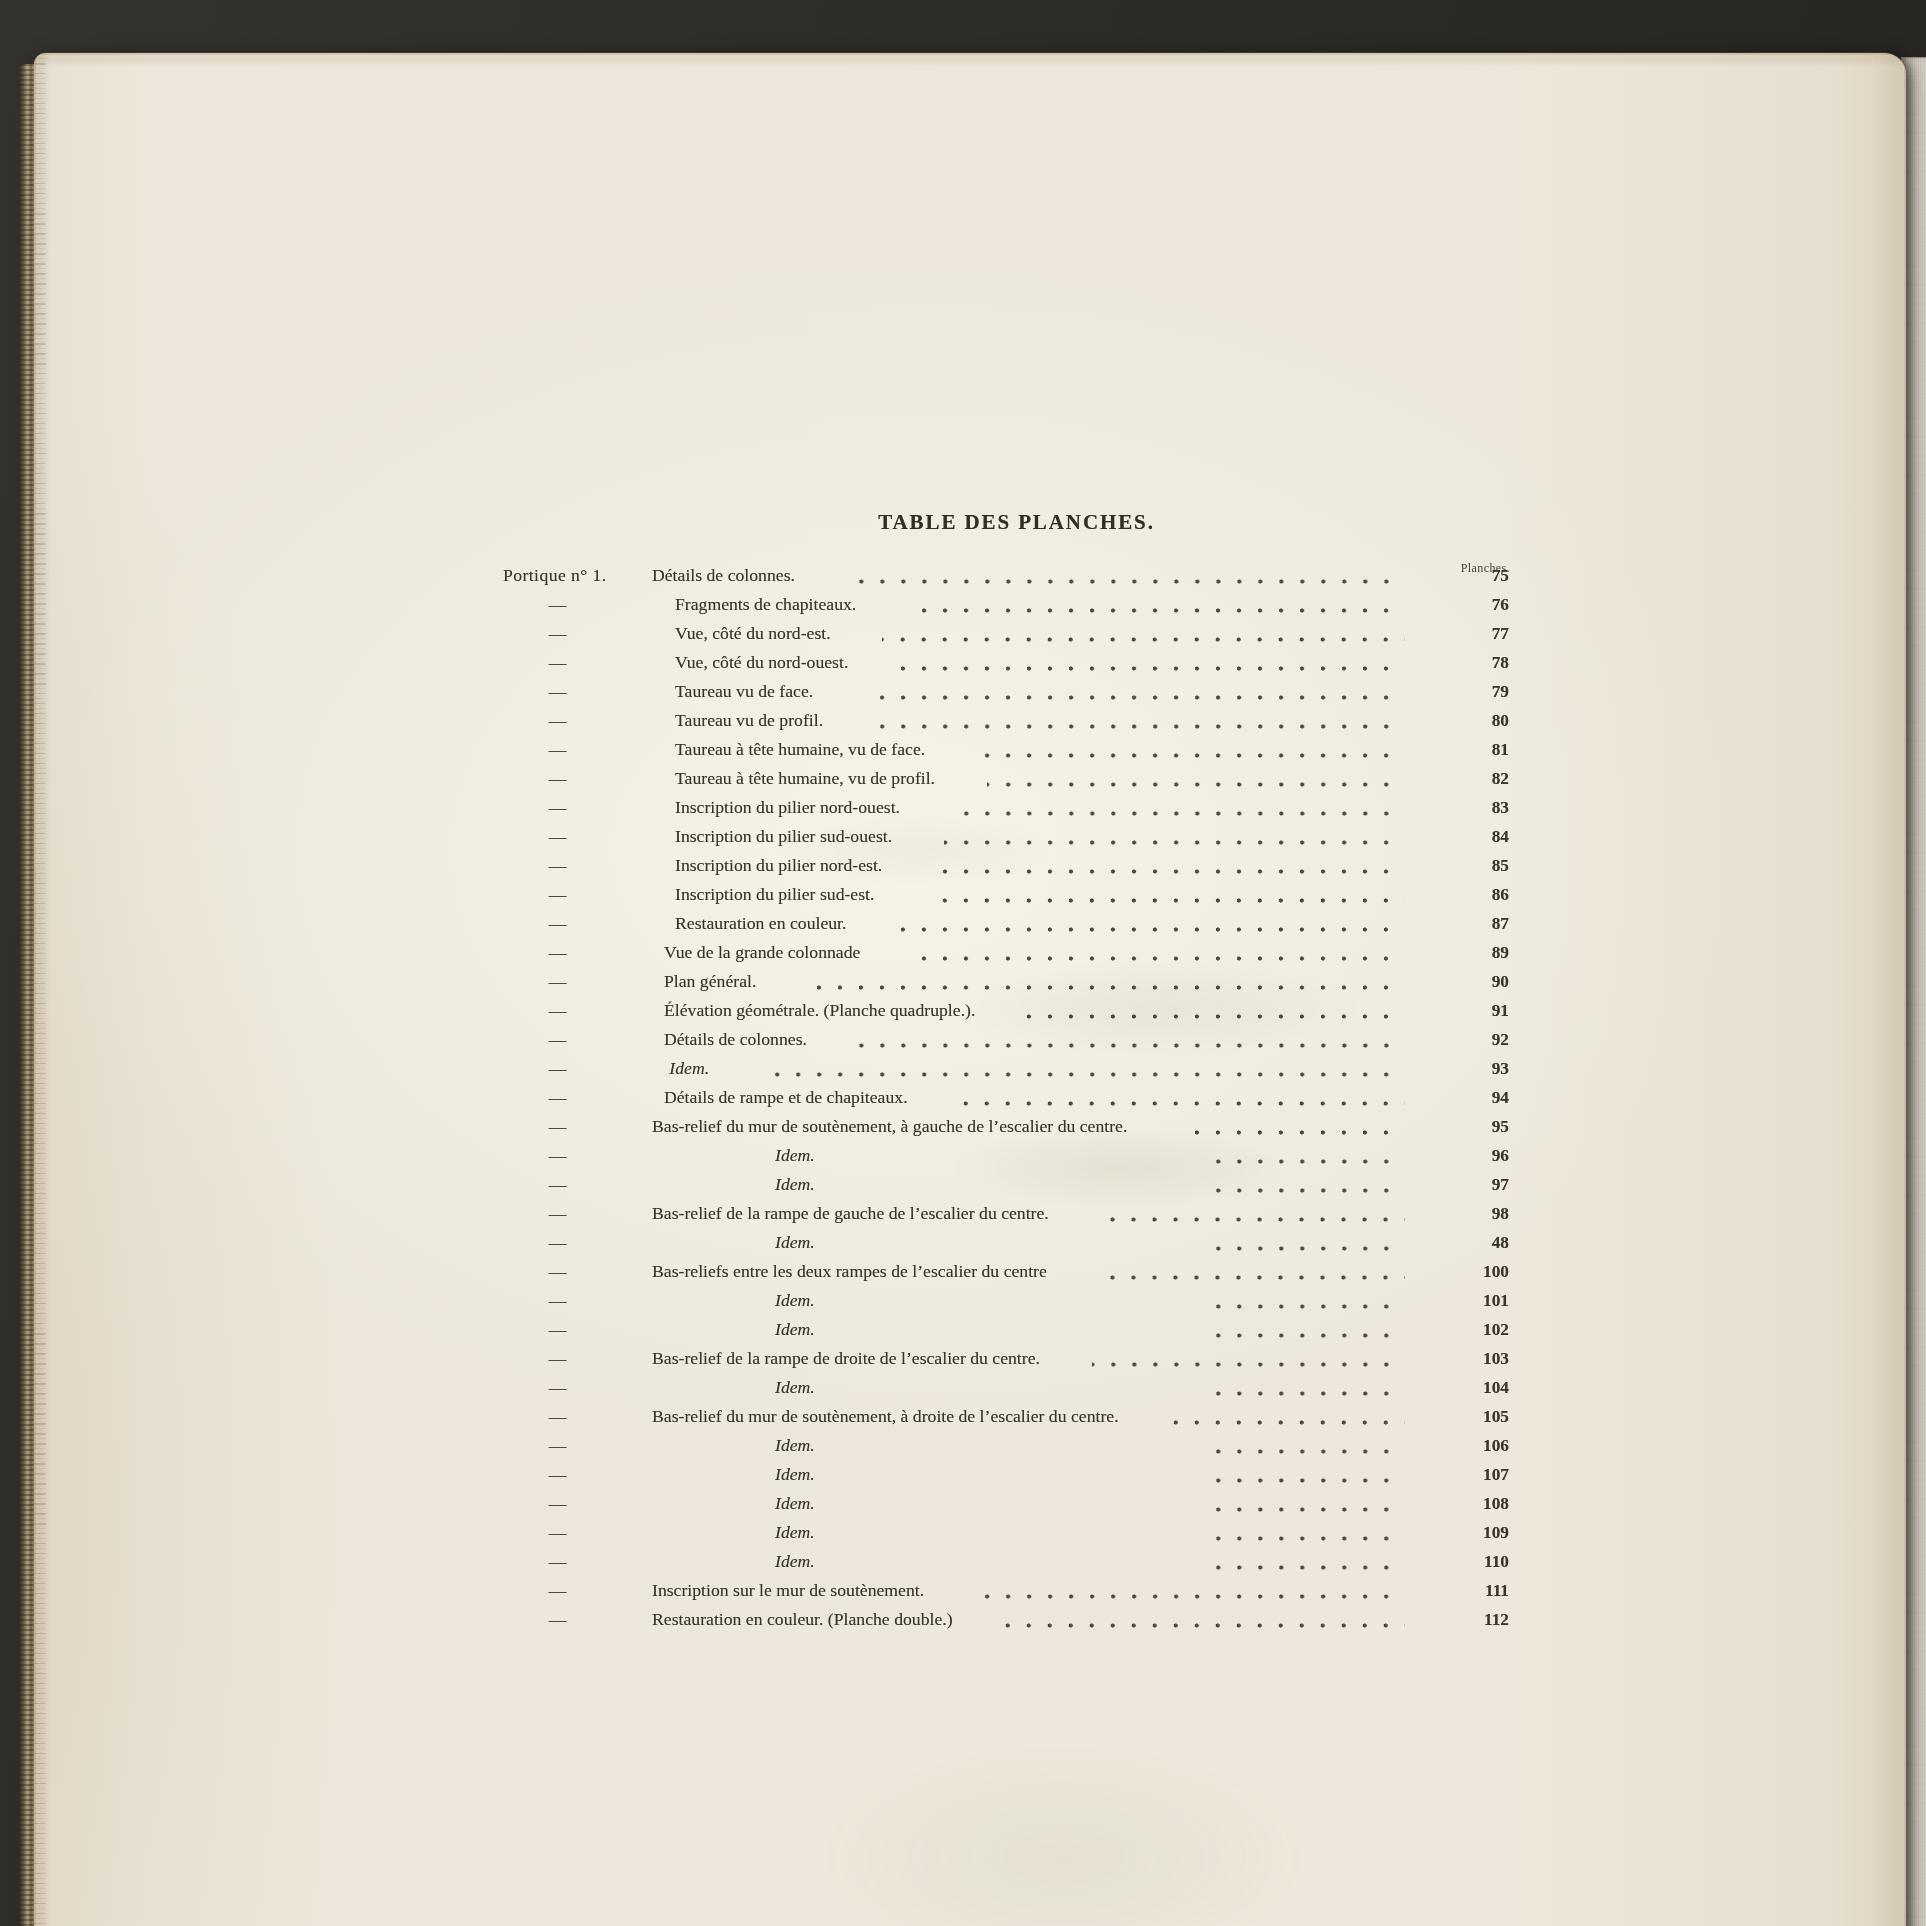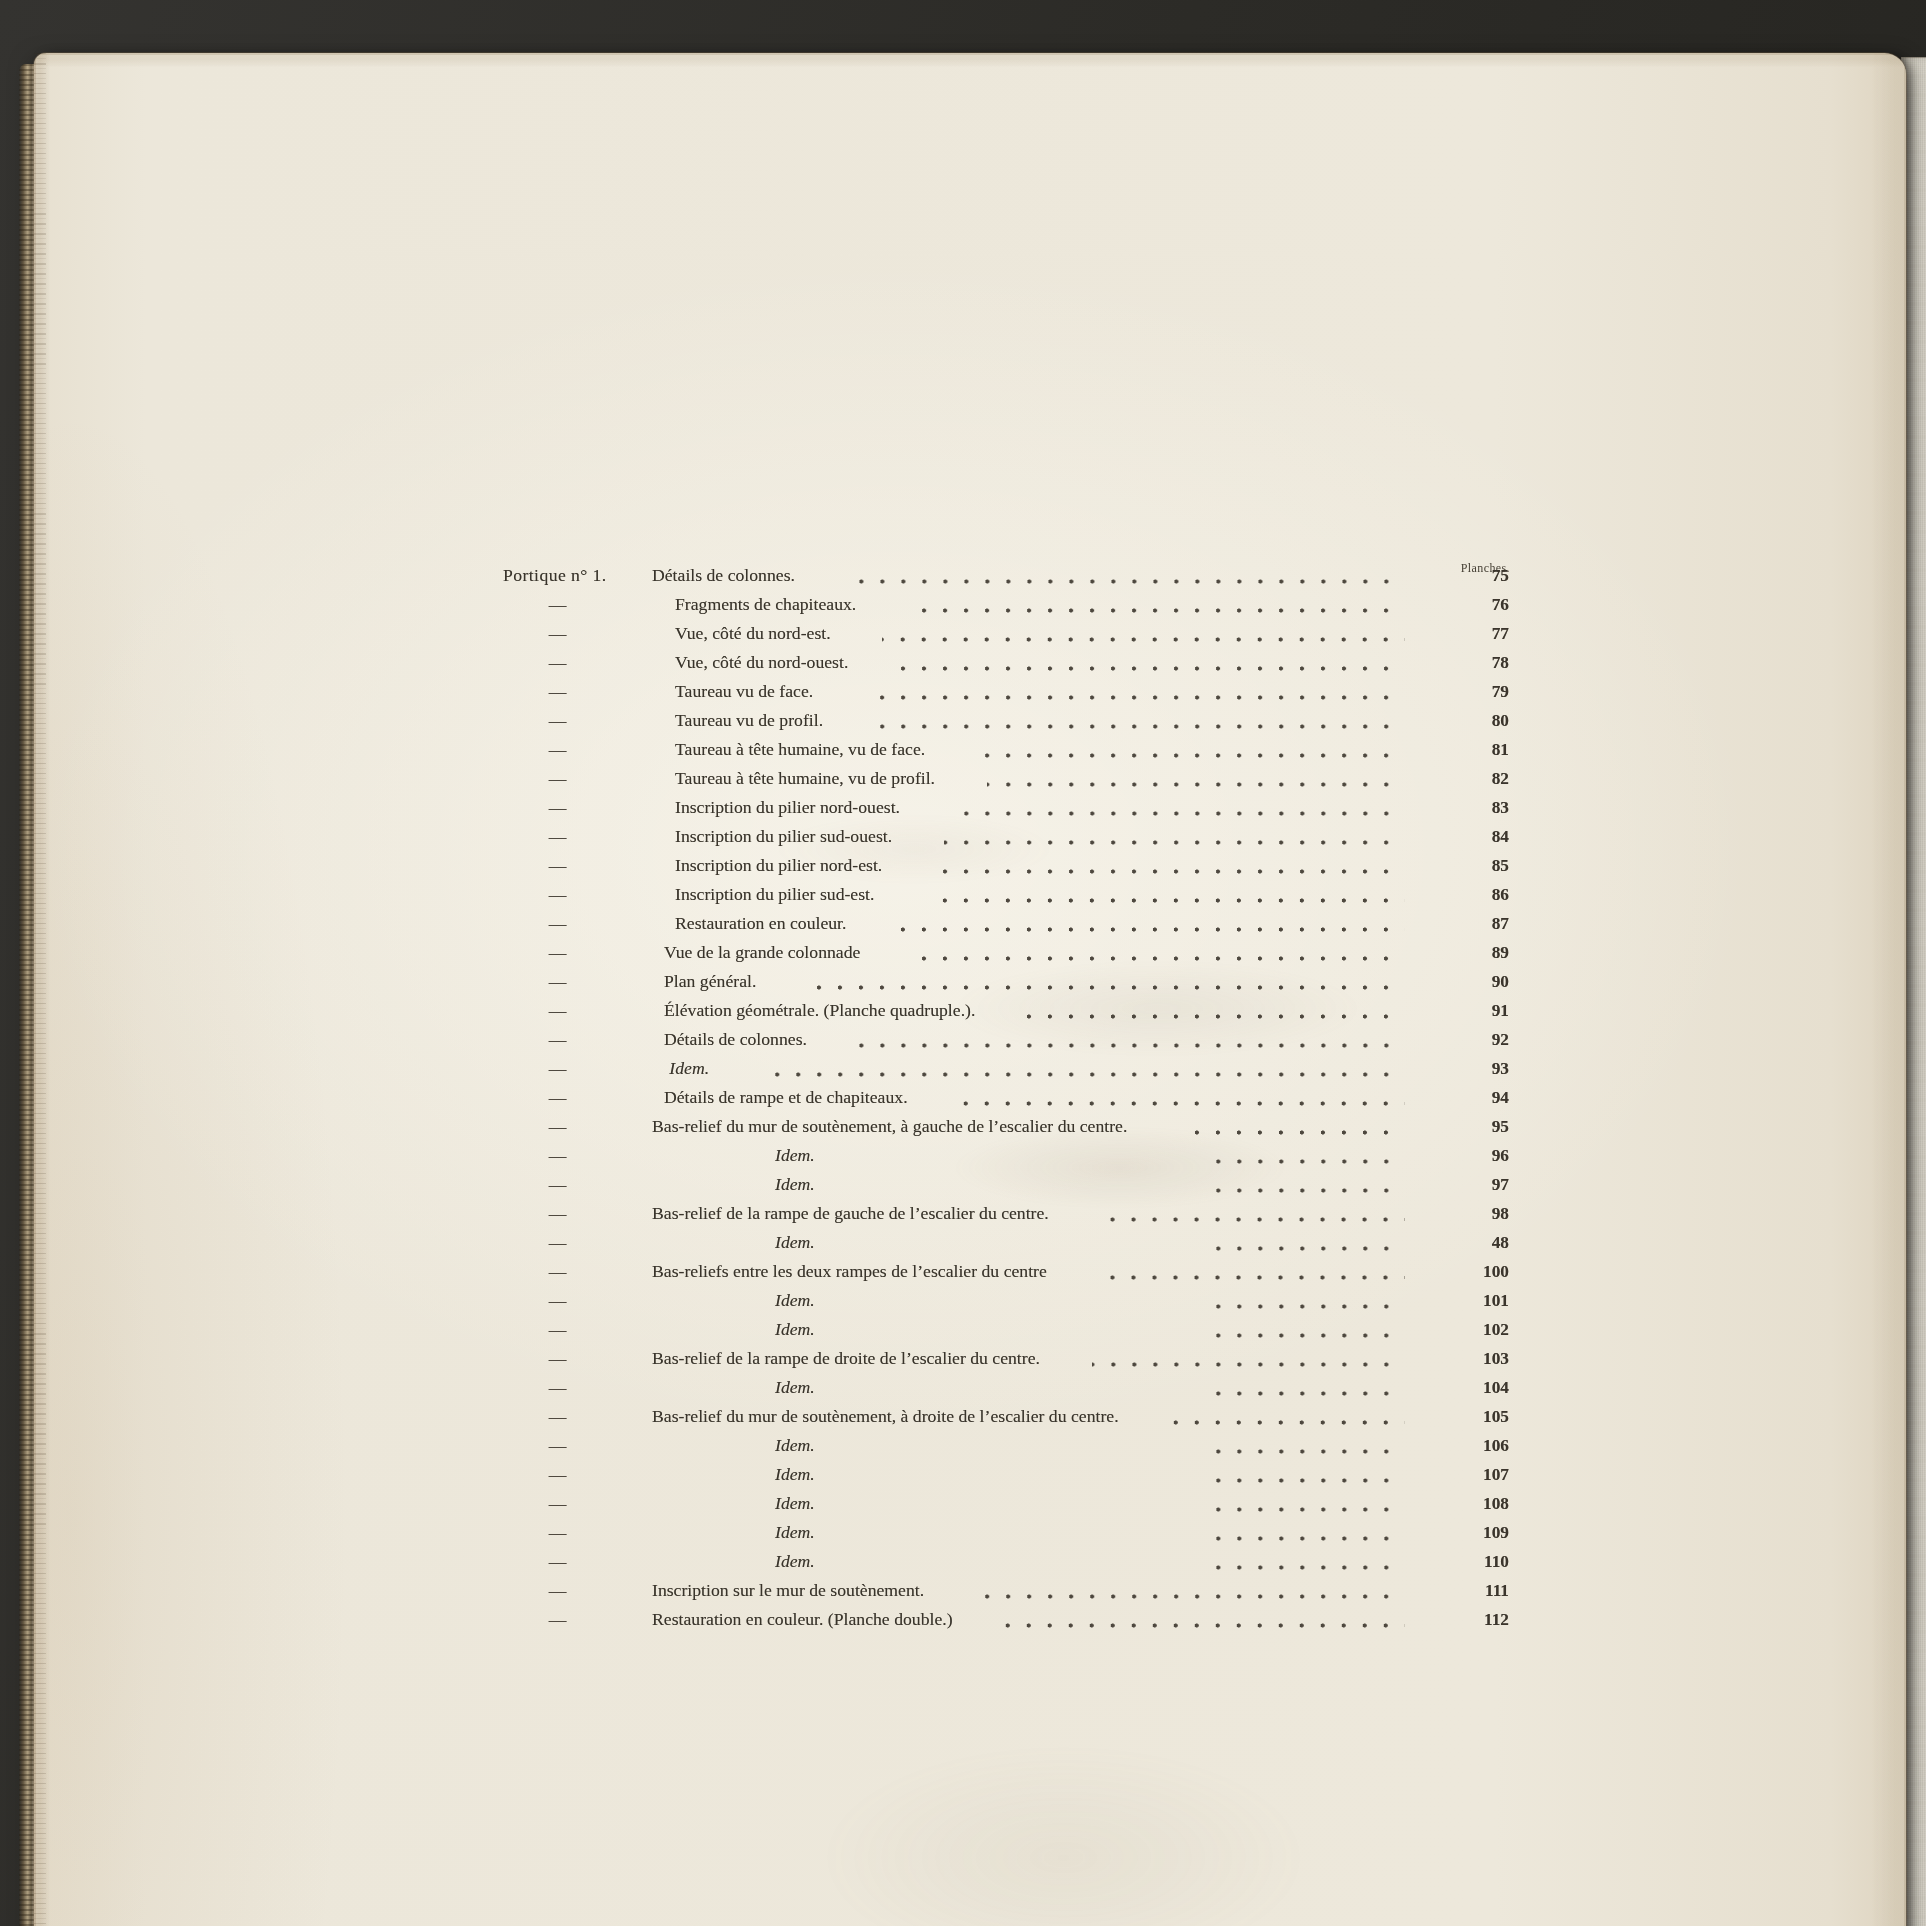--- a/index.html
+++ b/index.html
@@ -117,20 +117,21 @@
   <div class="left-edges"></div>
 
   <div class="right-band">
     
     
   </div>
 
   <div class="page">
     <div class="speckle"></div>
 
+    <h1 class="title">TABLE DES PLANCHES.</h1>
 
     <div class="col-header">Planches.</div>
 
     <div class="toc">
         <div class="row">
           <span class="cell-label group">Portique n° 1.</span>
           <span class="cell-desc">Détails de colonnes.</span>
           <span class="leader"></span>
           <span class="cell-num">75</span>
         </div>

